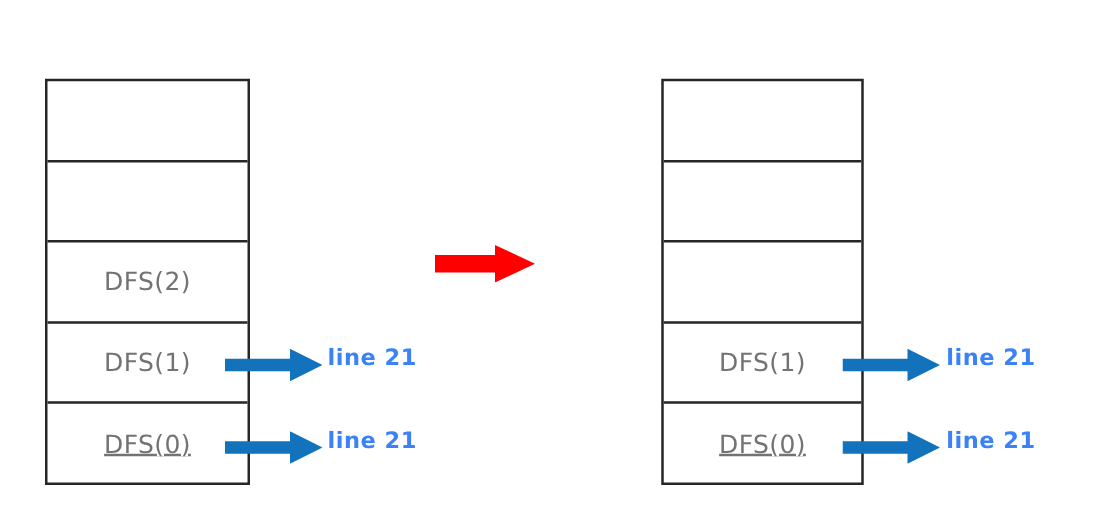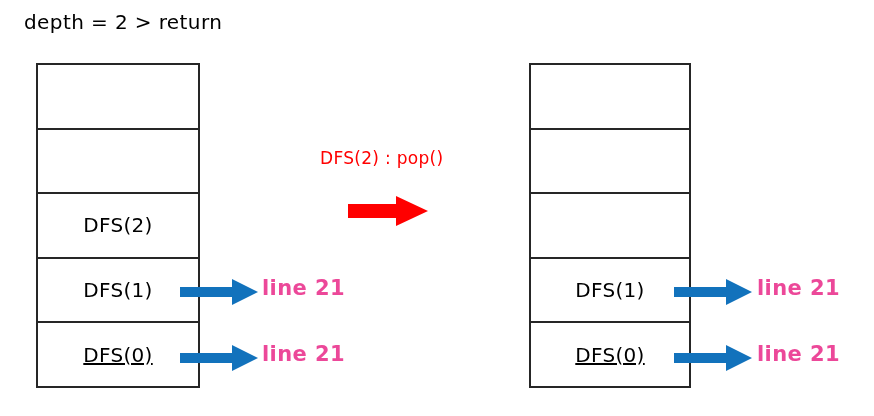--- a/index.html
+++ b/index.html
@@ -44,40 +44,40 @@
   .stack-right { left: 529px; top: 63px; width: 162px; height: 325px; }
 
   .cell {
     box-sizing: border-box;
     flex: 1 1 0;
     border-bottom: 2px solid #262626;
     display: flex;
     align-items: center;
     justify-content: center;
     font-size: 20px;
-    color: #000000;
+    color: #737373;
     letter-spacing: 0.3px;
     white-space: pre;
   }
   .cell:last-child { border-bottom: none; text-decoration: underline; }
   .cell.empty { color: transparent; }
 
   
   .blue-arrow {
     position: absolute;
     width: 78px;
     height: 26px;
   }
   .blue-arrow svg { display: block; width: 78px; height: 26px; }
 
   .blue-label {
     position: absolute;
-    font-size: 21px;
+    font-size: 18px;
     font-weight: bold;
-    color: #ec4899;
+    color: #3b82f6;
     letter-spacing: 0.4px;
     white-space: pre;
   }
 
   
   .ba-l1 { left: 180px; top: 279px; }
   .ba-l2 { left: 180px; top: 345px; }
   .bl-l1 { left: 262px; top: 276px; }
   .bl-l2 { left: 262px; top: 342px; }
 
@@ -104,21 +104,20 @@
     width: 80px;
     height: 30px;
   }
   .red-arrow svg { display: block; width: 80px; height: 30px; }
 </style>
 </head>
 <body>
 
 <div id="canvas">
 
-  <div class="title">depth = 2 &gt; return</div>
 
   <div class="stack stack-left">
     <div class="cell empty"></div>
     <div class="cell empty"></div>
     <div class="cell">DFS(2)</div>
     <div class="cell">DFS(1)</div>
     <div class="cell">DFS(0)</div>
   </div>
 
   <div class="blue-arrow ba-l1">
@@ -128,21 +127,20 @@
   </div>
   <div class="blue-label bl-l1">line 21</div>
 
   <div class="blue-arrow ba-l2">
     <svg viewBox="0 0 78 26" xmlns="http://www.w3.org/2000/svg">
       <path d="M0 8 H52 V0 L78 13 L52 26 V18 H0 Z" fill="#1272bc"></path>
     </svg>
   </div>
   <div class="blue-label bl-l2">line 21</div>
 
-  <div class="red-label">DFS(2) : pop()</div>
   <div class="red-arrow">
     <svg viewBox="0 0 80 30" xmlns="http://www.w3.org/2000/svg">
       <path d="M0 8 H48 V0 L80 15 L48 30 V22 H0 Z" fill="#ff0000"></path>
     </svg>
   </div>
 
   <div class="stack stack-right">
     <div class="cell empty"></div>
     <div class="cell empty"></div>
     <div class="cell empty"></div>

